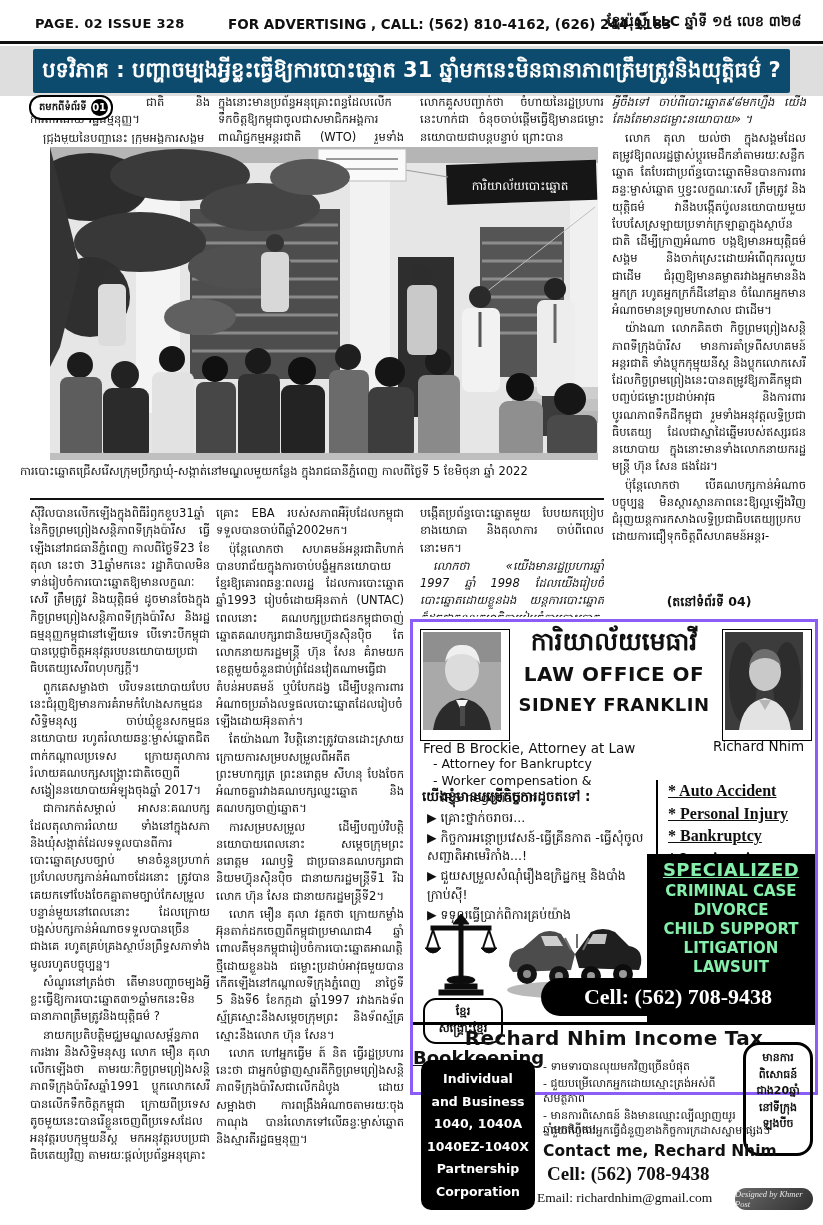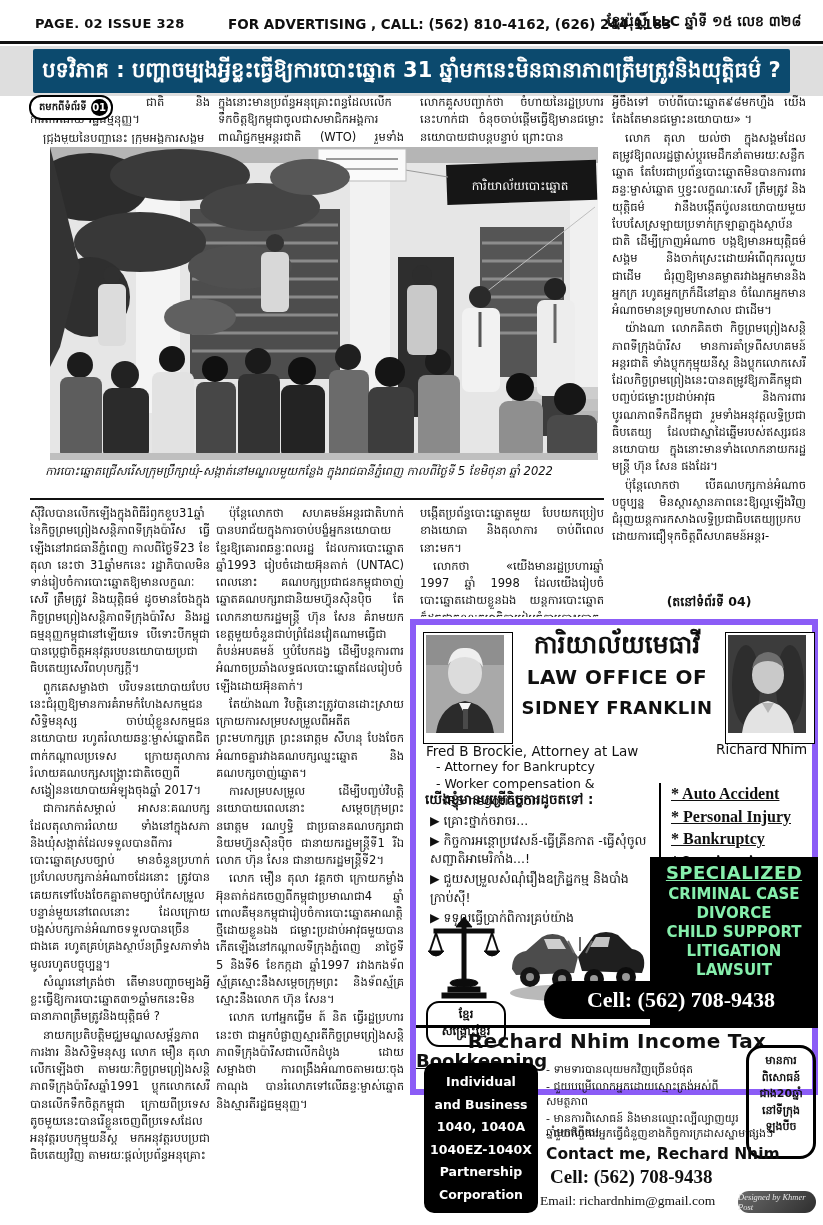--- a/index.html
+++ b/index.html
@@ -18,36 +18,36 @@
             justify-content:center;white-space:nowrap;overflow:hidden;border-radius:2px;}
   
   .badge{left:29px;top:95px;height:21px;border:2px solid #000;border-radius:12px;background:#fff;
          display:flex;align-items:center;gap:4px;padding:0 3px 0 8px;font-weight:bold;font-size:10px;z-index:3;}
   .badge-num{background:#000;color:#fff;border-radius:50%;min-width:17px;height:17px;display:flex;
              align-items:center;justify-content:center;font-size:10px;}
   
   .kh{font-size:11.5px;line-height:1.5;text-align:justify;overflow:hidden;}
   .kh p{margin:0 0 1px;text-indent:13px;}
   .kh p.ni{text-indent:0;}
-  .kh p.it{}
+  .kh p.it{font-style:italic;}
   .gap{display:inline-block;width:116px;height:10px;}
   .c1t{left:30px;top:94px;width:180px;height:50px;}
   .c2t{left:218px;top:94px;width:186px;height:50px;}
   .c3t{left:420px;top:94px;width:184px;height:50px;}
   .c4 {left:612px;top:94px;width:194px;height:500px;}
   .cont-to{left:612px;top:594px;width:194px;text-align:center;font-weight:bold;font-size:12.5px;}
   .c1m{left:30px;top:505px;width:180px;height:712px;}
   .c2m{left:216px;top:505px;width:188px;height:648px;}
   .c3s{left:420px;top:505px;width:184px;height:112px;}
   
   .photo{left:50px;top:147px;width:548px;height:313px;background:#ddd;}
-  .caption{left:12px;top:464px;width:574px;text-align:center;font-size:11.5px;font-style:italic;}
+  .caption{left:20px;top:464px;width:574px;text-align:left;font-size:11.5px;}
   .cap-rule{left:30px;top:498px;width:574px;border-top:2px solid #111;height:0;}
   
-  .adbox{left:410px;top:619px;width:408px;height:476px;border:6px solid #8b5cf6;background:#fff;box-sizing:border-box;}
+  .adbox{left:410px;top:619px;width:408px;height:476px;border:3px solid #8b5cf6;background:#fff;box-sizing:border-box;}
   .adbox .abs{position:absolute;}
   .pframe{border:1px solid #000;background:#fff;padding:2px;}
   .photoL{left:7px;top:7px;width:84px;height:106px;}
   .photoR{left:309px;top:7px;width:84px;height:106px;}
   .law-kh{left:96px;top:4px;width:210px;text-align:center;font-weight:bold;font-size:25px;}
   .law-en1{left:96px;top:40px;width:210px;text-align:center;font-weight:bold;font-size:20px;letter-spacing:.5px;}
   .law-en2{left:88px;top:72px;width:226px;text-align:center;font-weight:bold;font-size:18px;letter-spacing:.5px;}
   .fred{left:10px;top:118px;width:230px;font-size:13.5px;}
   .fred .pt{font-size:12.5px;margin-left:10px;line-height:1.35;}
   .fred .pt2{font-size:12.5px;margin-left:18px;line-height:1.35;}
@@ -264,20 +264,21 @@
   <div class="abs cap-rule"></div>
 
   <div class="abs kh c1m">
     <p class="ni">ស៊ីវិលបានលើកឡើងក្នុងពិធីរំឭកខួប31ឆ្នាំ នៃកិច្ចព្រមព្រៀងសន្តិភាពទីក្រុងប៉ារីស ធ្វើឡើងនៅរាជធានីភ្នំពេញ កាលពីថ្ងៃទី23 ខែតុលា នេះថា 31ឆ្នាំមកនេះ រដ្ឋាភិបាលមិនទាន់រៀបចំការបោះឆ្នោតឱ្យមានលក្ខណៈសេរី ត្រឹមត្រូវ និងយុត្តិធម៌ ដូចមានចែងក្នុងកិច្ចព្រមព្រៀងសន្តិភាពទីក្រុងប៉ារីស និងរដ្ឋធម្មនុញ្ញកម្ពុជានៅឡើយទេ បើទោះបីកម្ពុជាបានប្តេជ្ញាចិត្តអនុវត្តរបបនយោបាយប្រជាធិបតេយ្យសេរីពហុបក្សក្តី។</p>
     <p>ពួកគេសម្លាងថា បរិបទនយោបាយបែបនេះជំរុញឱ្យមានការគំរាមកំហែងសកម្មជនសិទ្ធិមនុស្ស ចាប់ឃុំខ្លួនសកម្មជននយោបាយ រហូតរំលាយឆន្ទៈម្ចាស់ឆ្នោតជិតពាក់កណ្តាលប្រទេស ក្រោយតុលាការរំលាយគណបក្សសង្គ្រោះជាតិចេញពីសង្វៀននយោបាយអំឡុងចុងឆ្នាំ 2017។</p>
     <p>ជាការកត់សម្គាល់ អាសនៈគណបក្សដែលតុលាការរំលាយ ទាំងនៅក្នុងសភា និងឃុំសង្កាត់ដែលទទួលបានពីការបោះឆ្នោតស្របច្បាប់ មានចំនួនប្រហាក់ប្រហែលបក្សកាន់អំណាចដែរនោះ ត្រូវបានគេយកទៅបែងចែកគ្នាតាមច្បាប់កែសម្រួលបន្ទាន់មួយនៅពេលនោះ ដែលក្រោយបង្អស់បក្សកាន់អំណាចទទួលបានច្រើនជាងគេ រហូតគ្រប់គ្រងស្ថាប័នព្រឹទ្ធសភាទាំងមូលរហូតបច្ចុប្បន្ន។</p>
     <p>សំណួរនៅត្រង់ថា តើមានបញ្ហាចម្បងអ្វីខ្លះធ្វើឱ្យការបោះឆ្នោត៣១ឆ្នាំមកនេះមិនធានាភាពត្រឹមត្រូវនិងយុត្តិធម៌ ?</p>
     <p>នាយកប្រតិបត្តិមជ្ឈមណ្ឌលសម្ព័ន្ធភាពការងារ និងសិទ្ធិមនុស្ស លោក មឿន តុលា លើកឡើងថា តាមរយៈកិច្ចព្រមព្រៀងសន្តិភាពទីក្រុងប៉ារីសឆ្នាំ1991 ប្លុកលោកសេរីបានលើកទឹកចិត្តកម្ពុជា ក្រោយពីប្រទេសតូចមួយនេះបានរើខ្លួនចេញពីប្រទេសដែលអនុវត្តរបបកុម្មុយនីស្ត មកអនុវត្តរបបប្រជាធិបតេយ្យវិញ តាមរយៈផ្តល់ប្រព័ន្ធអនុគ្រោះ</p>
   </div>
   <div class="abs kh c2m">
+    <p class="ni">គ្រោះ EBA របស់សភាពអឺរ៉ុបដែលកម្ពុជាទទួលបានចាប់ពីឆ្នាំ2002មក។</p>
     <p>ប៉ុន្តែលោកថា សហគមន៍អន្តរជាតិហាក់បានបរាជ័យក្នុងការចាប់បង្ខំអ្នកនយោបាយខ្មែរឱ្យគោរពឆន្ទៈពលរដ្ឋ ដែលការបោះឆ្នោតឆ្នាំ1993 រៀបចំដោយអ៊ុនតាក់ (UNTAC) ពេលនោះ គណបក្សប្រជាជនកម្ពុជាចាញ់ឆ្នោតគណបក្សរាជានិយមហ៊្វុនស៊ិនប៉ិច តែលោកនាយករដ្ឋមន្ត្រី ហ៊ុន សែន គំរាមយកខេត្តមួយចំនួនជាប់ព្រំដែនវៀតណាមធ្វើជាតំបន់អបគមន៍ ឬបំបែកដង្វ ដើម្បីបន្តការពារអំណាចប្រឆាំងលទ្ធផលបោះឆ្នោតដែលរៀបចំឡើងដោយអ៊ុនតាក់។</p>
     <p>តែយ៉ាងណា វិបត្តិនោះត្រូវបានដោះស្រាយក្រោយការសម្របសម្រួលពីអតីតព្រះមហាក្សត្រ ព្រះនរោត្តម សីហនុ បែងចែកអំណាចគ្នារវាងគណបក្សឈ្នះឆ្នោត និងគណបក្សចាញ់ឆ្នោត។</p>
     <p>ការសម្របសម្រួល ដើម្បីបញ្ចប់វិបត្តិនយោបាយពេលនោះ សម្តេចក្រុមព្រះ នរោត្តម រណឫទ្ធិ ជាប្រធានគណបក្សរាជានិយមហ៊្វុនស៊ិនប៉ិច ជានាយករដ្ឋមន្ត្រីទី1 រីឯលោក ហ៊ុន សែន ជានាយករដ្ឋមន្ត្រីទី2។</p>
     <p>លោក មឿន តុលា វគ្គកថា ក្រោយកម្លាំងអ៊ុនតាក់ដកចេញពីកម្ពុជាប្រមាណជា4 ឆ្នាំ ពោលគឺមុនកម្ពុជារៀបចំការបោះឆ្នោតអាណត្តិថ្មីដោយខ្លួនឯង ជម្លោះប្រដាប់អាវុធមួយបានកើតឡើងនៅកណ្តាលទីក្រុងភ្នំពេញ នាថ្ងៃទី 5 និងទី6 ខែកក្កដា ឆ្នាំ1997 រវាងកងទ័ពស្ម័គ្រស្មោះនឹងសម្តេចក្រុមព្រះ និងទ័ពស្ម័គ្រស្មោះនឹងលោក ហ៊ុន សែន។</p>
     <p>លោក ហៅអ្នកធ្វើម ត៍ និត ធ្វើរដ្ឋប្រហារនេះថា ជាអ្នកបំផ្លាញស្មារតីកិច្ចព្រមព្រៀងសន្តិភាពទីក្រុងប៉ារីសជាលើកដំបូង ដោយសម្អាងថា ការពង្រឹងអំណាចតាមរយៈចុងកាណុង បានរំលោភទៅលើឆន្ទៈម្ចាស់ឆ្នោត និងស្មារតីរដ្ឋធម្មនុញ្ញ។</p>
   </div>
   <div class="abs kh c3s">
     <p class="ni">បង្កើតប្រព័ន្ធបោះឆ្នោតមួយ បែបយកប្រៀបខាងយោធា និងតុលាការ ចាប់ពីពេលនោះមក។</p>
     <p class="it">លោកថា «យើងមានរដ្ឋប្រហារឆ្នាំ 1997 ឆ្នាំ 1998 ដែលយើងរៀបចំបោះឆ្នោតដោយខ្លួនឯង យន្តការបោះឆ្នោត ក៏ដូចជាគណៈកម្មាធិការរៀបចំការបោះឆ្នោតជាដើមហ្នឹង គឺអត់បានឈរទៅលើឯករាជ្យភាពទេ។ ដល់</p>
   </div>

